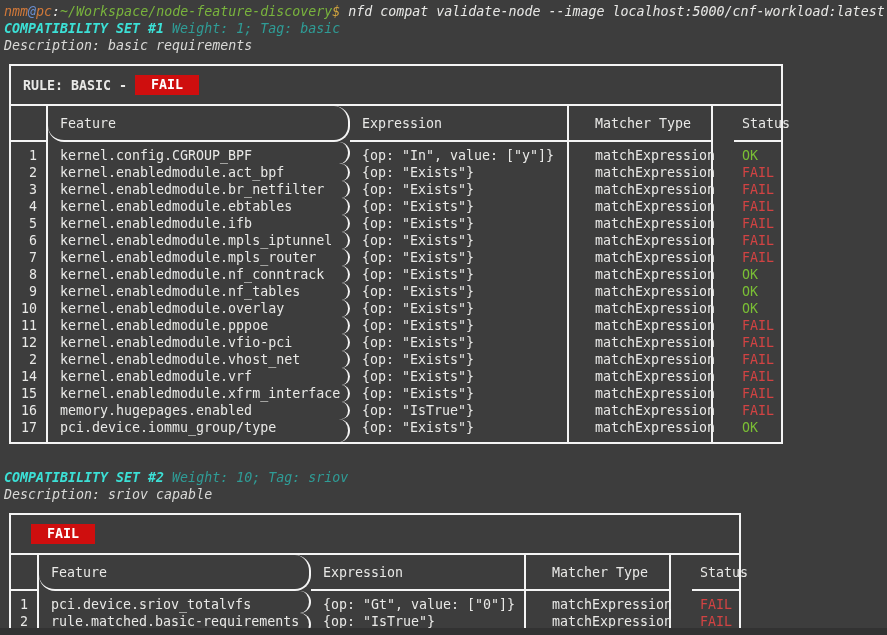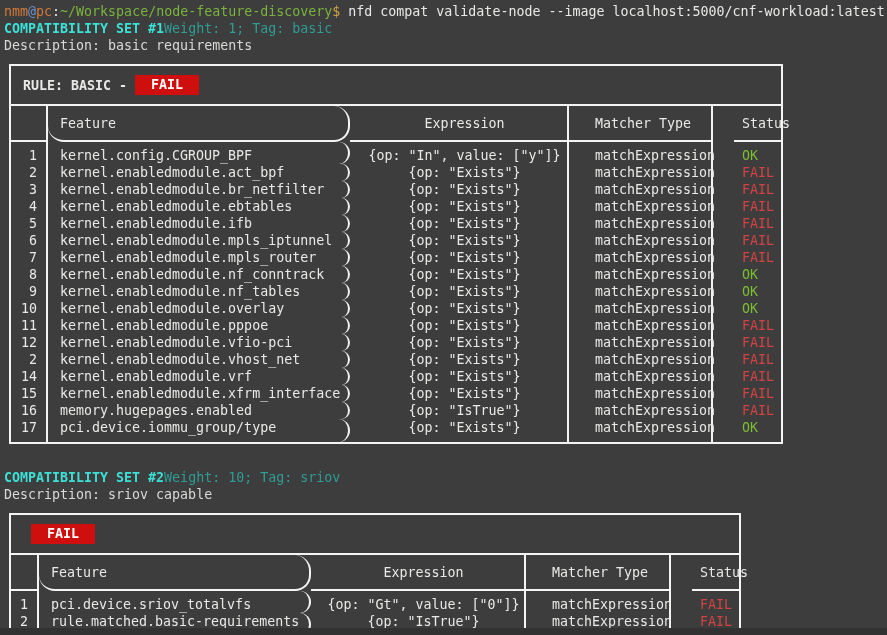--- a/index.html
+++ b/index.html
@@ -21,28 +21,28 @@
   html,body{width:887px;height:635px;overflow:hidden;}
   body{
     background:var(--bg);
     color:var(--fg);
     font-family:"DejaVu Sans Mono", monospace;
     font-size:13.3px;
     line-height:17px;
     position:relative;
     padding:3px 0 0 4px;
   }
-  .line{white-space:pre;}
+  .line{white-space:pre;font-style:italic;}
   .u-orange{color:var(--orange);}
   .u-blue{color:var(--blue);}
   .u-green{color:var(--green);}
   .u-yellow{color:var(--yellow);}
   .cmd{color:var(--fg);margin-left:8px;}
   .set-title{color:var(--cyan);font-weight:700;}
-  .set-meta{color:var(--teal);}
+  .set-meta{color:var(--teal);margin-left:8px;}
   .desc{color:var(--dim);}
   .set-head{margin-top:25px;}
   .tbl{
     border:2px solid var(--border);
     width:max-content;
     margin:10px 0 0 5px;
   }
   .rule-row{
     display:flex;align-items:center;
     padding:4px 10px 4px 12px;
@@ -67,21 +67,21 @@
     white-space:pre;
     border-right:2px solid var(--border);
   }
   .th{
     padding-top:9px;
     padding-bottom:8px;
     border-bottom:2px solid var(--border);
   }
   .c0{text-align:right;padding-right:9px;}
   .c1{padding-left:12px;border-radius:16px;}
-  .c2{padding-left:12px;text-align:center;}
+  .c2{padding-left:12px;}
   .c3{padding-left:26px;}
   .c4{padding-left:8px;border-right:none;margin-left:21px;}
   .cell.first{padding-top:5px;}
   .cell.last{padding-bottom:6px;}
   .cell.ok{color:var(--ok);}
   .cell.fail{color:var(--fail);}
   .trow{display:contents;}
   .bottom-strip{
     position:absolute;left:0;bottom:0;
     width:887px;height:7px;

